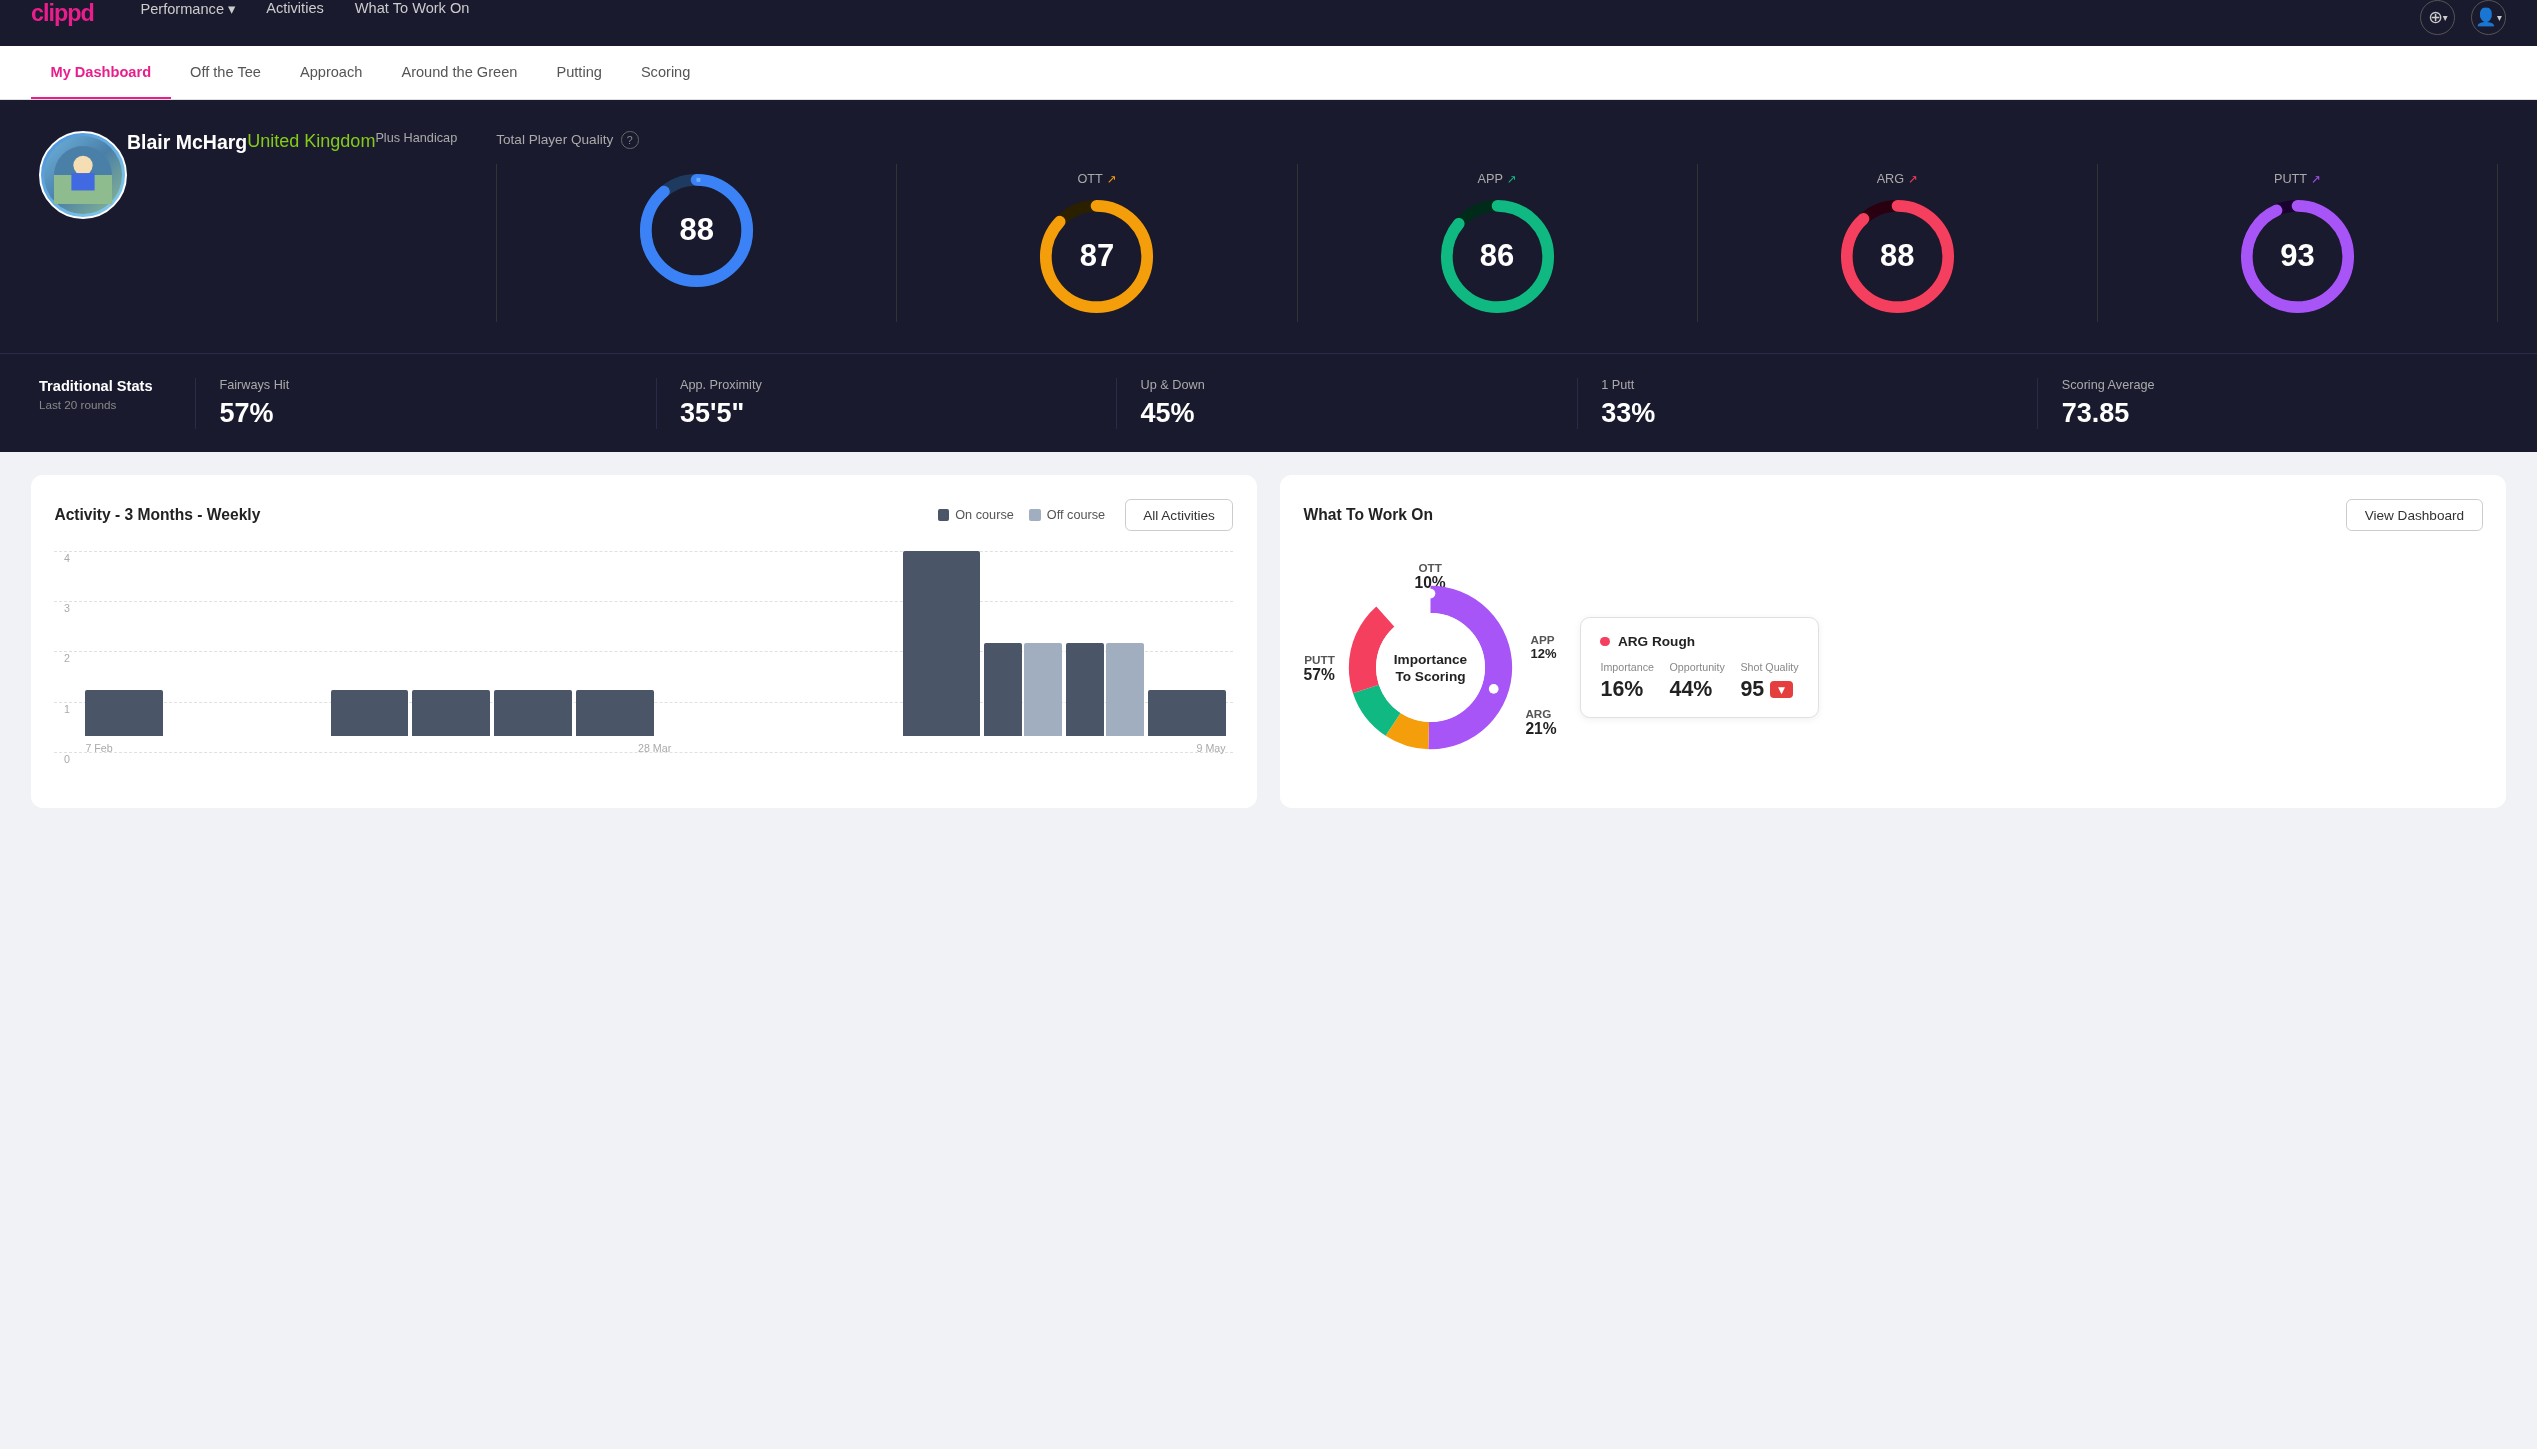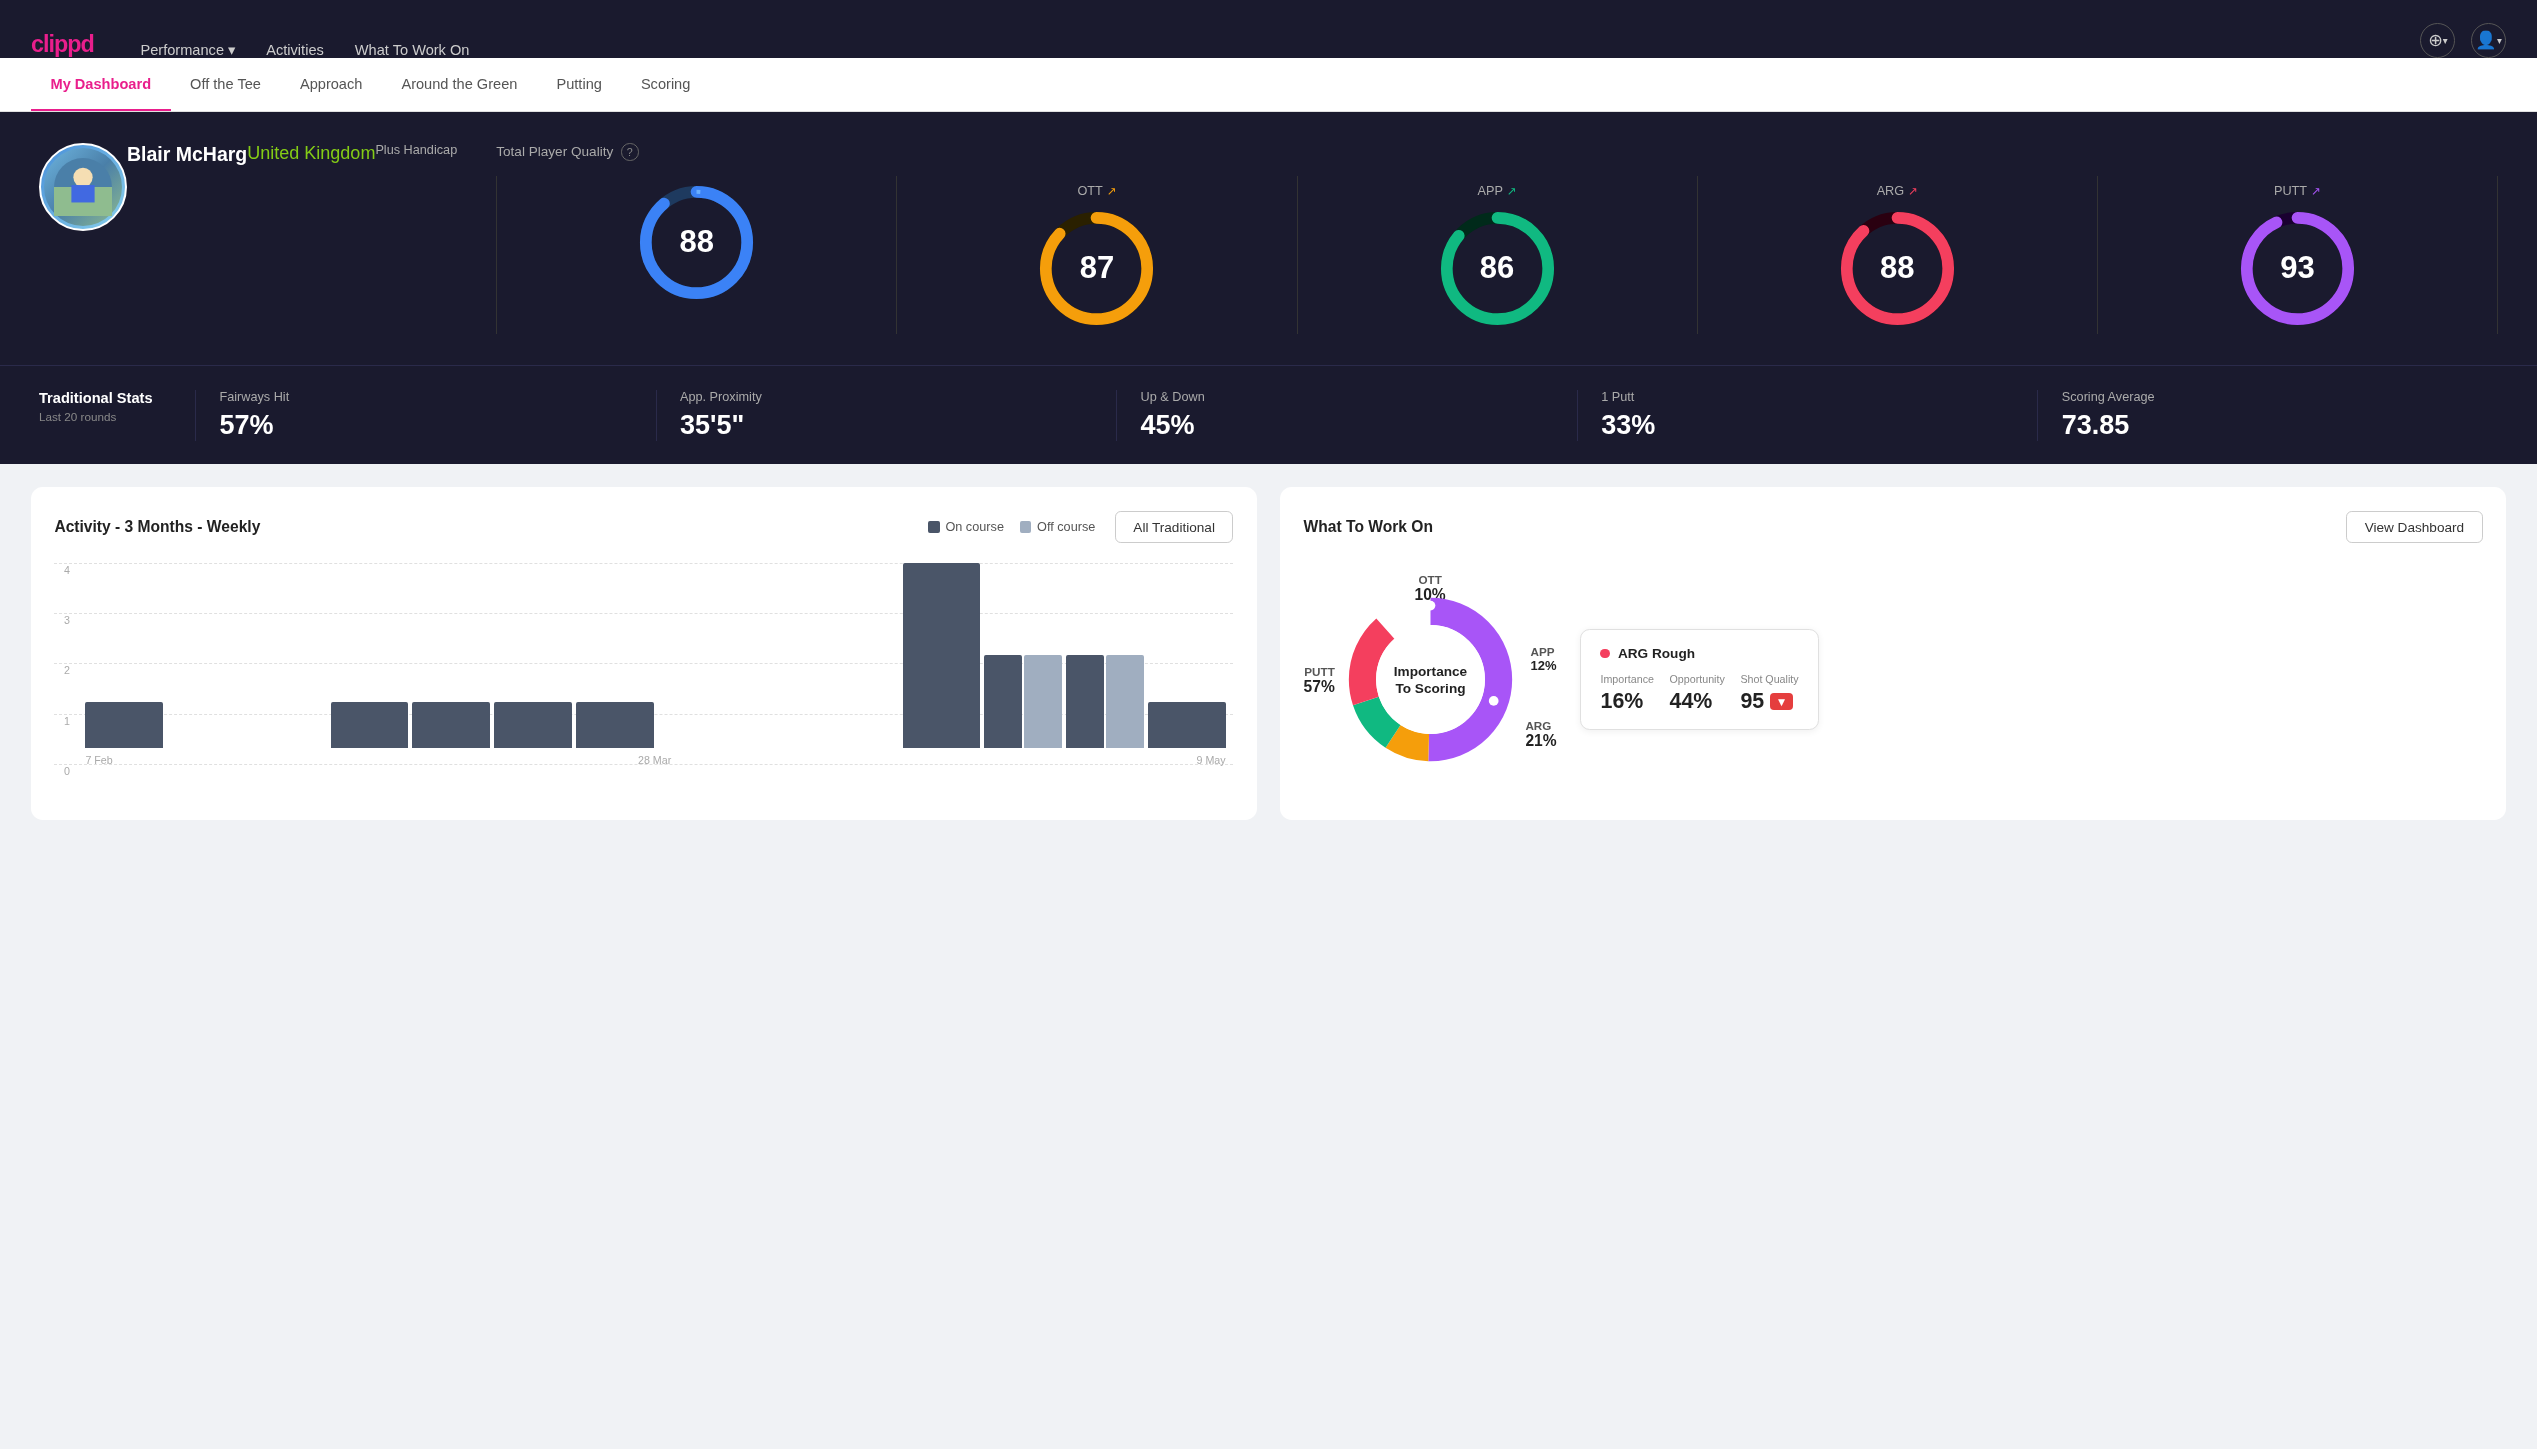--- a/index.html
+++ b/index.html
@@ -2,23 +2,23 @@
 <html><head>
   <meta charset="utf-8">
   <style>
     * { box-sizing: border-box; margin: 0; padding: 0; }
     body { font-family: -apple-system, BlinkMacSystemFont, 'Segoe UI', sans-serif; background: #f0f2f5; color: #fff; }
 
     
     .top-nav {
       background: #1a1a2e;
       display: flex;
-      align-items: flex-end;
+      align-items: flex-start;
       padding: 0 31px;
-      height: 58px;
+      height: 46px;
       gap: 31px;
     }
     .logo {
       font-size: 23.4px;
       font-weight: 900;
       color: #e91e8c;
       letter-spacing: -1px;
       margin-right: 15.6px;
     }
     .nav-item {
@@ -509,21 +509,21 @@
         <div class="chart-legend">
           <div class="legend-item">
             <div class="legend-dot" style="background:#4a5568;"></div>
             <span>On course</span>
           </div>
           <div class="legend-item">
             <div class="legend-dot" style="background:#a0aec0;"></div>
             <span>Off course</span>
           </div>
         </div>
-        <button class="panel-btn">All Traditional</button>
+        <button class="panel-btn">All Activities</button>
       </div>
     </div>
     <div class="chart-area">
       <div class="chart-grid">
         <div class="grid-line">
             <span class="grid-label">4</span>
           </div>
         <div class="grid-line">
             <span class="grid-label">3</span>
           </div>

